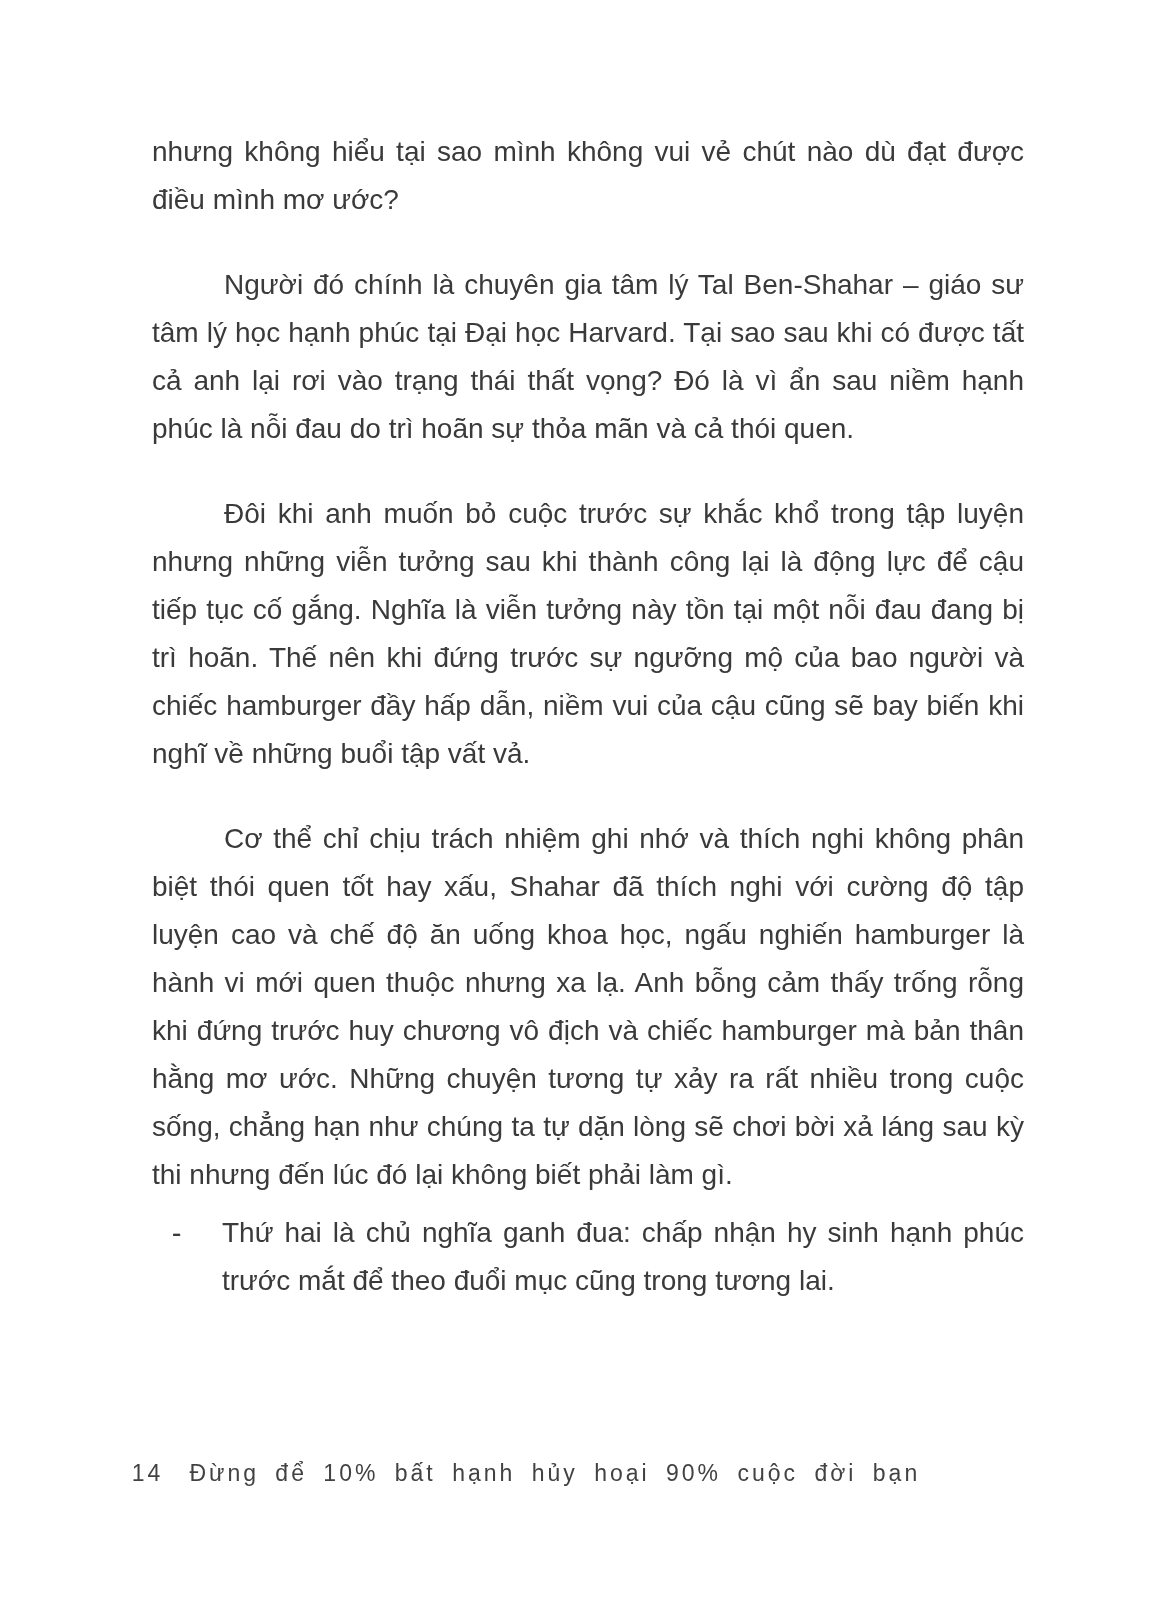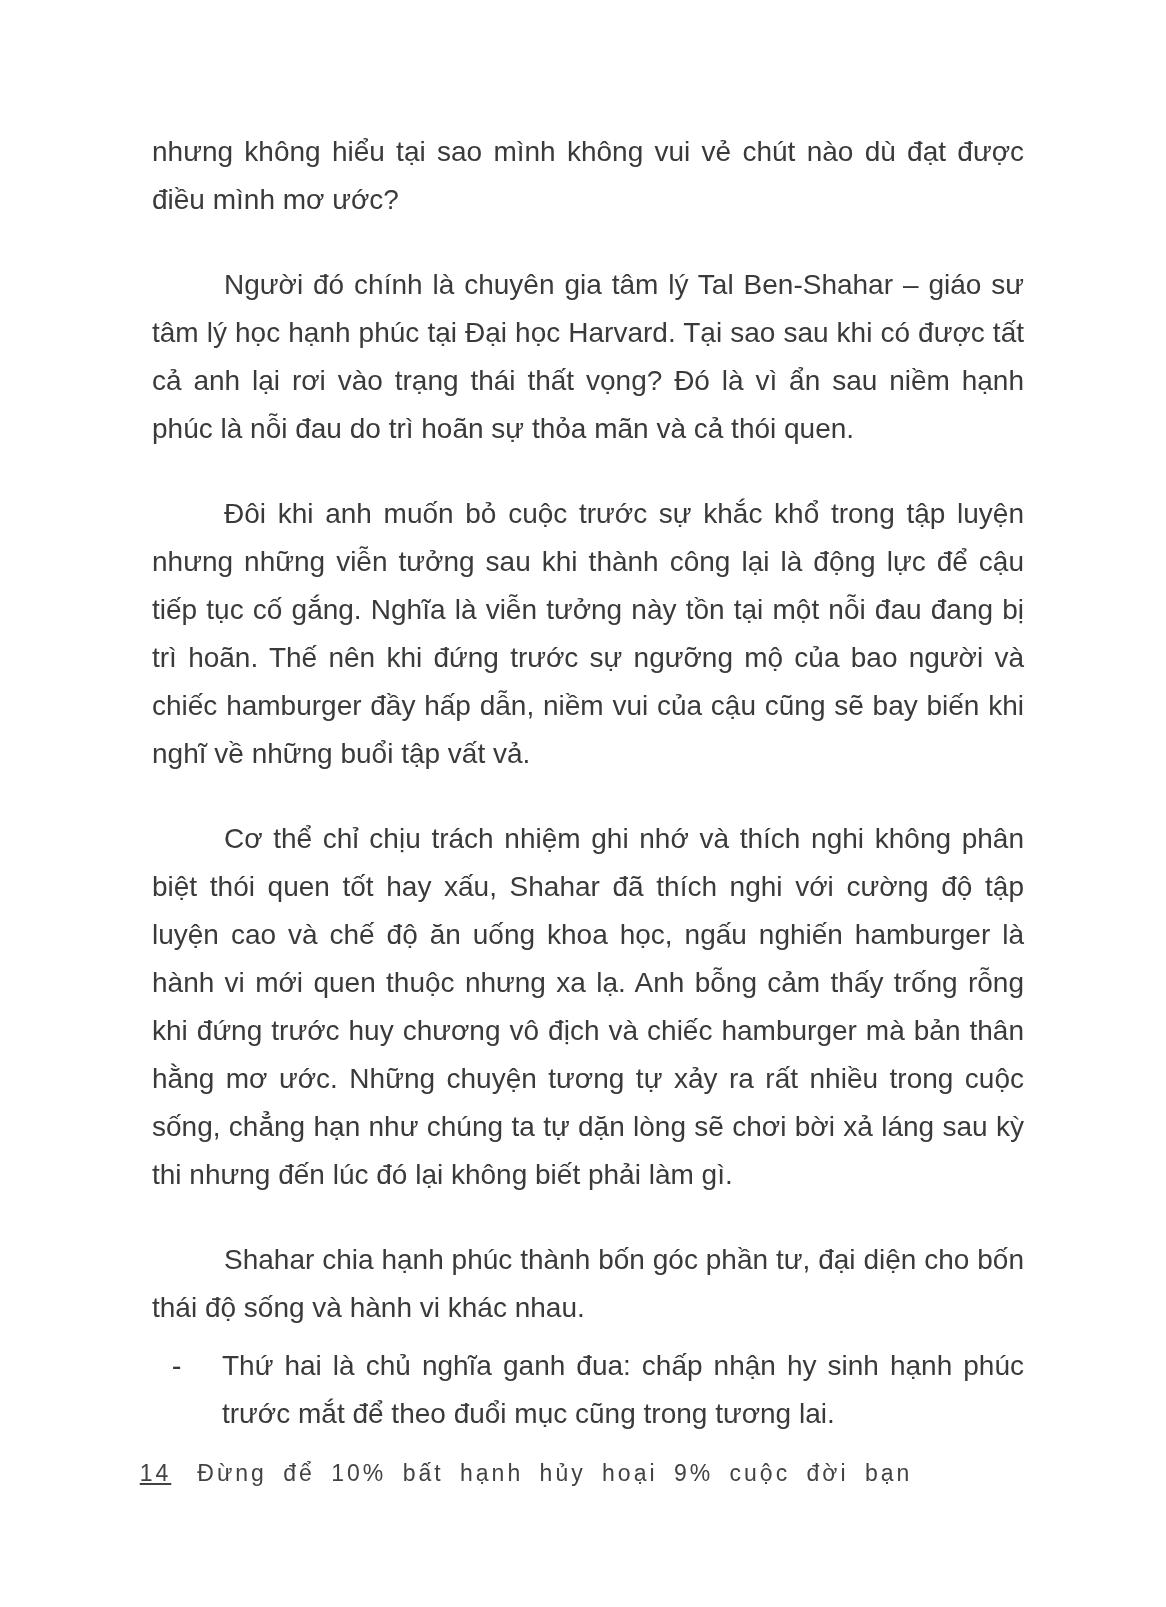--- a/index.html
+++ b/index.html
@@ -53,52 +53,50 @@
     text-align: center;
     font-size: 23px;
     line-height: 34px;
     letter-spacing: 3px;
     word-spacing: 7px;
     color: #424242;
     white-space: nowrap;
   }
   .page-footer .page-num {
     margin-right: 26px;
-    text-decoration: underline;
   }
 </style>
 </head>
 <body>
 
 <div class="page">
 
   <div class="text-block">
 
     <p class="para">nhưng không hiểu tại sao mình không vui vẻ chút nào dù đạt được điều mình mơ ước?</p>
 
     <p class="para indent">Người đó chính là chuyên gia tâm lý Tal Ben-Shahar – giáo sư tâm lý học hạnh phúc tại Đại học Harvard. Tại sao sau khi có được tất cả anh lại rơi vào trạng thái thất vọng? Đó là vì ẩn sau niềm hạnh phúc là nỗi đau do trì hoãn sự thỏa mãn và cả thói quen.</p>
 
     <p class="para indent">Đôi khi anh muốn bỏ cuộc trước sự khắc khổ trong tập luyện nhưng những viễn tưởng sau khi thành công lại là động lực để cậu tiếp tục cố gắng. Nghĩa là viễn tưởng này tồn tại một nỗi đau đang bị trì hoãn. Thế nên khi đứng trước sự ngưỡng mộ của bao người và chiếc hamburger đầy hấp dẫn, niềm vui của cậu cũng sẽ bay biến khi nghĩ về những buổi tập vất vả.</p>
 
     <p class="para indent">Cơ thể chỉ chịu trách nhiệm ghi nhớ và thích nghi không phân biệt thói quen tốt hay xấu, Shahar đã thích nghi với cường độ tập luyện cao và chế độ ăn uống khoa học, ngấu nghiến hamburger là hành vi mới quen thuộc nhưng xa lạ. Anh bỗng cảm thấy trống rỗng khi đứng trước huy chương vô địch và chiếc hamburger mà bản thân hằng mơ ước. Những chuyện tương tự xảy ra rất nhiều trong cuộc sống, chẳng hạn như chúng ta tự dặn lòng sẽ chơi bời xả láng sau kỳ thi nhưng đến lúc đó lại không biết phải làm gì.</p>
 
-    <p class="para indent">Shahar chia hạnh phúc thành bốn góc phần tư, đại diện cho bốn thái độ sống và hành vi khác nhau.</p>
 
     <div class="bullet-list">
 
       <div class="list-item">
         <span class="marker">-</span>
       </div>
 
       <div class="list-item">
         <span class="marker">-</span>
         <span>Thứ hai là chủ nghĩa ganh đua: chấp nhận hy sinh hạnh phúc trước mắt để theo đuổi mục cũng trong tương lai.</span>
       </div>
 
     </div>
 
   </div>
 
   <div class="page-footer">
-    <span class="page-num">14</span><span>Đừng để 10% bất hạnh hủy hoại 9% cuộc đời bạn</span>
+    <span class="page-num">14</span><span>Đừng để 10% bất hạnh hủy hoại 90% cuộc đời bạn</span>
   </div>
 
 </div>
 
 </body></html>

